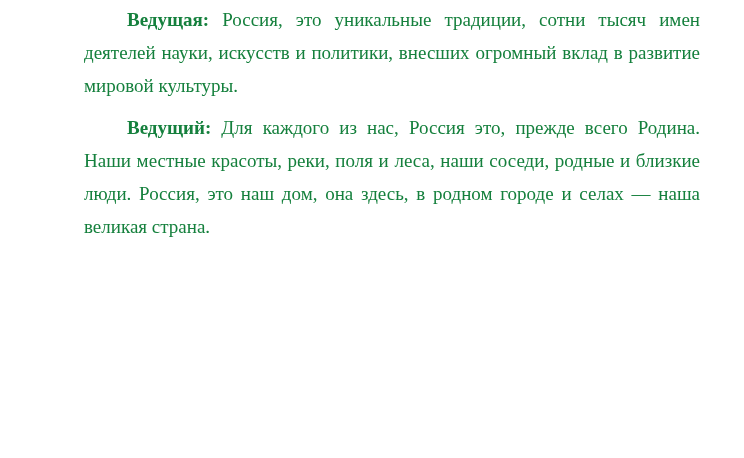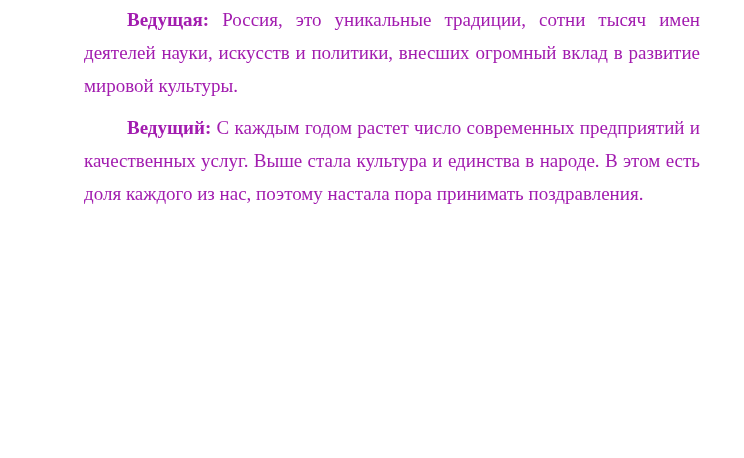--- a/index.html
+++ b/index.html
@@ -20,33 +20,33 @@
     height: 458px;
     padding: 3px 44px 0 84px;
     background: #ffffff;
   }
   .para {
     margin: 0 0 9px 0;
     text-indent: 43px;
     text-align: justify;
     font-size: 19px;
     line-height: 33px;
-    color: #a21caf;
+    color: #15803d;
   }
   .para:last-child {
     margin-bottom: 0;
   }
   .speaker {
     font-weight: bold;
   }
 </style>
 </head>
 <body>
 
 <div class="page">
 
   <p class="para"><span class="speaker">Ведущая:</span> <span>Россия, это уникальные традиции, сотни тысяч имен деятелей науки, искусств и политики, внесших огромный вклад в развитие мировой культуры.</span></p>
 
+  <p class="para"><span class="speaker">Ведущий:</span> <span>Для каждого из нас, Россия это, прежде всего Родина. Наши местные красоты, реки, поля и леса, наши соседи, родные и близкие люди. Россия, это наш дом, она здесь, в родном городе и селах — наша великая страна.</span></p>
 
 
-  <p class="para"><span class="speaker">Ведущий:</span> <span>С каждым годом растет число современных предприятий и качественных услуг. Выше стала культура и единства в народе. В этом есть доля каждого из нас, поэтому настала пора принимать поздравления.</span></p>
 
 </div>
 
 </body></html>

